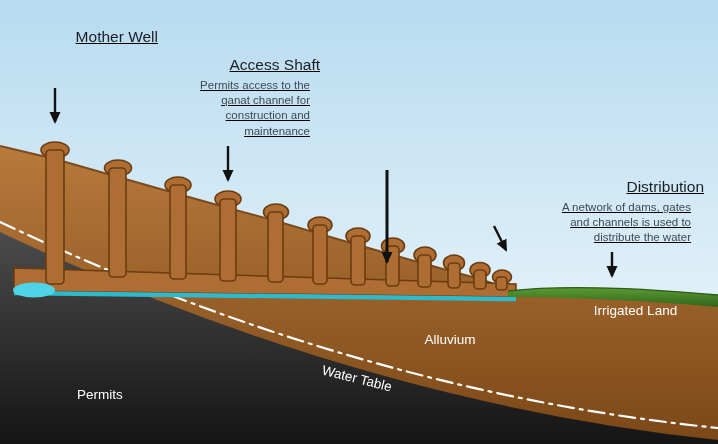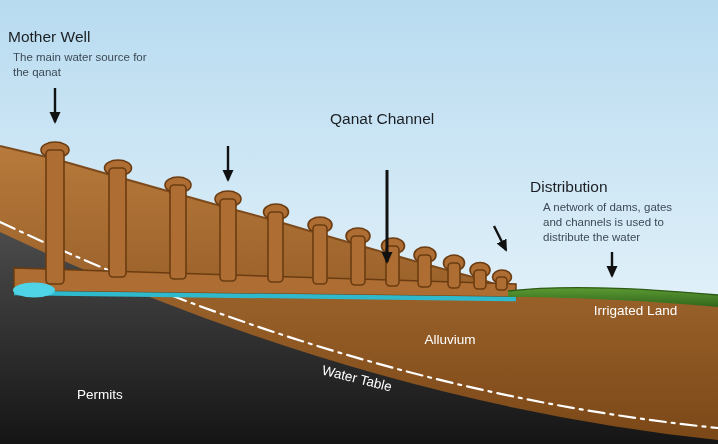--- a/index.html
+++ b/index.html
@@ -1,21 +1,21 @@
 <!DOCTYPE html>
 <html style="--sky-top: #b8dbf0; --sky-bottom: #f3fafd; --earth-light: #b87a3c; --earth-dark: #7a4717; --shaft-fill: #ad6d33; --shaft-stroke: #6b3c11; --rock-light: #4b4b4b; --rock-dark: #151515; --green-light: #5d9a33; --green-dark: #2f651b; --water: #2fb9cc; --water-deep: #4ed4e6; --arrow: #111111; --water-table-line: #ffffff; --title-text: #1b1f24; --desc-text: #3d4a55; --light-text: #ffffff;"><head>
 <meta charset="utf-8">
 <style>
   html,body{margin:0;padding:0;background:#fff;}
   .stage{
     position:relative;width:718px;height:444px;overflow:hidden;
     font-family:"Liberation Sans",sans-serif;
   }
   .stage svg{position:absolute;left:0;top:0;}
-  .annot{position:absolute;text-align:left;z-index:5;}
+  .annot{position:absolute;text-align:right;z-index:5;text-decoration:underline;}
   .annot .title{
     font-size:15.5px;font-weight:400;color:var(--title-text,#1b1f24);
   }
   .annot .desc{
     font-size:11.5px;line-height:1.32;color:var(--desc-text,#3d4a55);
     margin:4px auto 0;
   }
   .glabel{
     position:absolute;text-align:center;z-index:5;
     font-size:13.5px;color:var(--light-text,#ffffff);
@@ -123,26 +123,28 @@
       <path d="M55,88 L55,122" stroke-width="2.4" marker-end="url(#ah)"></path>
       <path d="M228,146 L228,180" stroke-width="2.4" marker-end="url(#ah)"></path>
       <path d="M387,170 L387,262" stroke-width="3" marker-end="url(#ah)"></path>
       <path d="M494,226 L506,250" stroke-width="2.4" marker-end="url(#ah)"></path>
       <path d="M612,252 L612,276" stroke-width="2.4" marker-end="url(#ah)"></path>
     </g>
   </svg>
 
   <div class="annot" style="left:8px;top:28px;width:150px">
     <div class="title">Mother Well</div>
-    <div class="desc" style="width:140px">The main water source for the qanat</div>
   </div>
 
+  <div class="annot" style="left:170px;top:56px;width:150px">
+    <div class="title">Access Shaft</div>
+    <div class="desc" style="width:130px">Permits access to the qanat channel for construction and maintenance</div>
+  </div>
 
   <div class="annot" style="left:330px;top:110px;width:180px">
-    <div class="title">Qanat Channel</div>
   </div>
 
 
   <div class="annot" style="left:530px;top:178px;width:174px">
     <div class="title">Distribution</div>
     <div class="desc" style="width:148px">A network of dams, gates and channels is used to distribute the water</div>
   </div>
 
   <div class="glabel" style="left:398px;top:332px;width:104px">Alluvium</div>
   <div class="glabel" style="left:558px;top:303px;width:155px">Irrigated Land</div>

